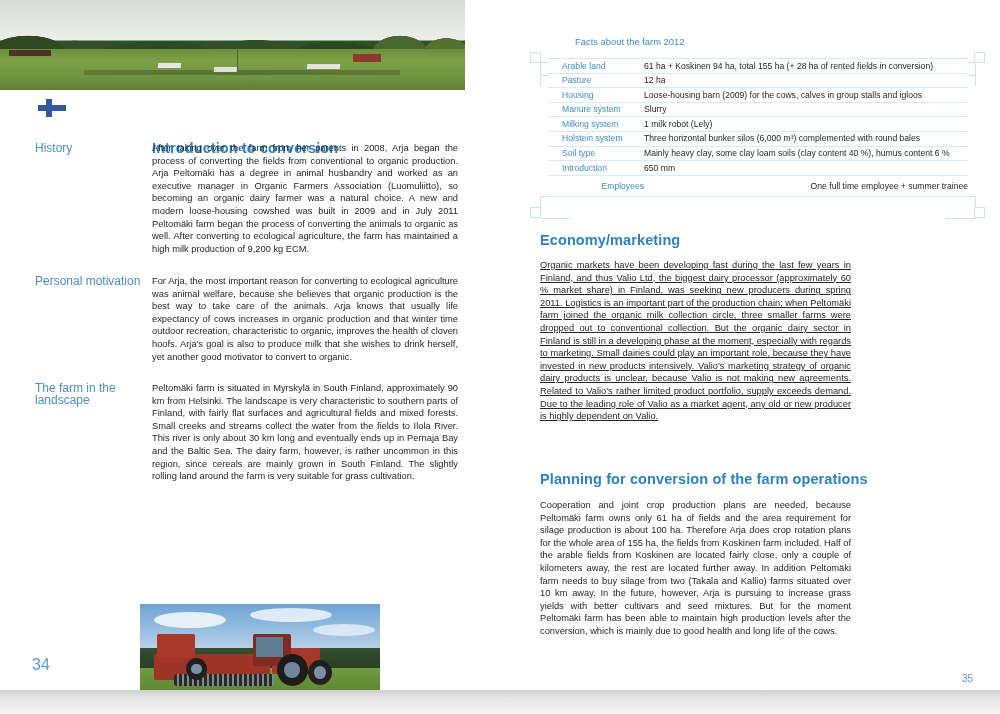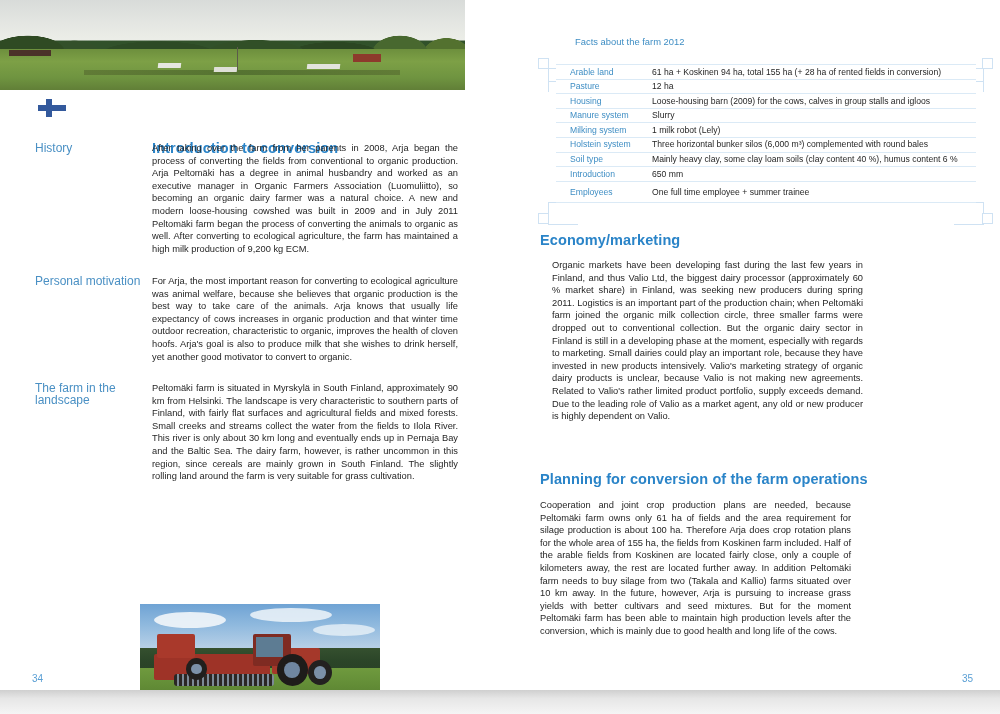--- a/index.html
+++ b/index.html
@@ -107,31 +107,31 @@
   #intro-heading{ position:absolute; left:152px; top:111px;margin-top:29px; }
   .left-block{ position:absolute; left:0; width:500px; }
   .left-block .marg{ position:absolute; left:35px; top:0; width:110px; }
   .left-block .txt{ position:absolute; left:152px; top:0; width:306px; }
 
   #blk-history{ top:142px; }
   #blk-motivation{ top:275px; }
   #blk-landscape{ top:382px; }
 
   #page-num-left{
-    position:absolute; left:32px; top:673px;
-    color:#5a9fd4; font-size:10px;
+    position:absolute; left:32px; top:656px;
+    color:#5a9fd4; font-size:16px;
   }
 
   
   .right-page{ position:absolute; left:500px; top:0; width:500px; height:714px; }
   #facts-caption{
     position:absolute; left:63px; top:36px;
     color:#3f8ec4; font-size:9.4px;margin-left:12px;
   }
-  .facts-wrap{ position:absolute; left:56px; top:58px; width:420px;margin-top:6px; }
+  .facts-wrap{ position:absolute; left:48px; top:58px; width:420px; }
 
   
   .corner{ position:absolute; pointer-events:none; }
   .corner .sq{ position:absolute; width:11px; height:11px; border:1px solid #cfe2f3; background:#fff; }
   .corner .hl{ position:absolute; height:1px; background:#cfe2f3; }
   .corner .vl{ position:absolute; width:1px; background:#cfe2f3; }
 
   .facts-table{
     position:relative; width:420px; border-collapse:collapse;
     background:#ffffff;
@@ -141,25 +141,25 @@
     border-bottom:1px solid #dbeaf6;
     padding:1.5px 0 1.5px 0;
     font-size:8.6px; line-height:10.6px;
     vertical-align:middle;
   }
   .facts-table tr:first-child td{ border-top:1px solid #dbeaf6; }
   .facts-table td.k{ width:96px; color:#3f8ec4; padding-left:14px; }
   .facts-table td.v{ color:#262626; }
   .facts-table tr.emp td{ border-bottom:1px solid #dbeaf6; }
   .facts-table tr.emp td.k,
-  .facts-table tr.emp td.v{ padding-top:5px; padding-bottom:5px; }
+  .facts-table tr.emp td.v{ padding-top:5px; padding-bottom:5px;text-align:right; }
 
   #econ-heading{ position:absolute; left:40px; top:232px; }
   #econ-text{
-    position:absolute; left:52px; top:259px; width:311px;
+    position:absolute; left:40px; top:259px; width:311px;text-decoration:underline;
   }
   #plan-heading{ position:absolute; left:40px; top:471px; }
   #plan-text{ position:absolute; left:40px; top:499px; width:311px; }
 
   #page-num-right{
     position:absolute; right:27px; top:673px;
     color:#5a9fd4; font-size:10px;
   }
 </style>
 </head>

